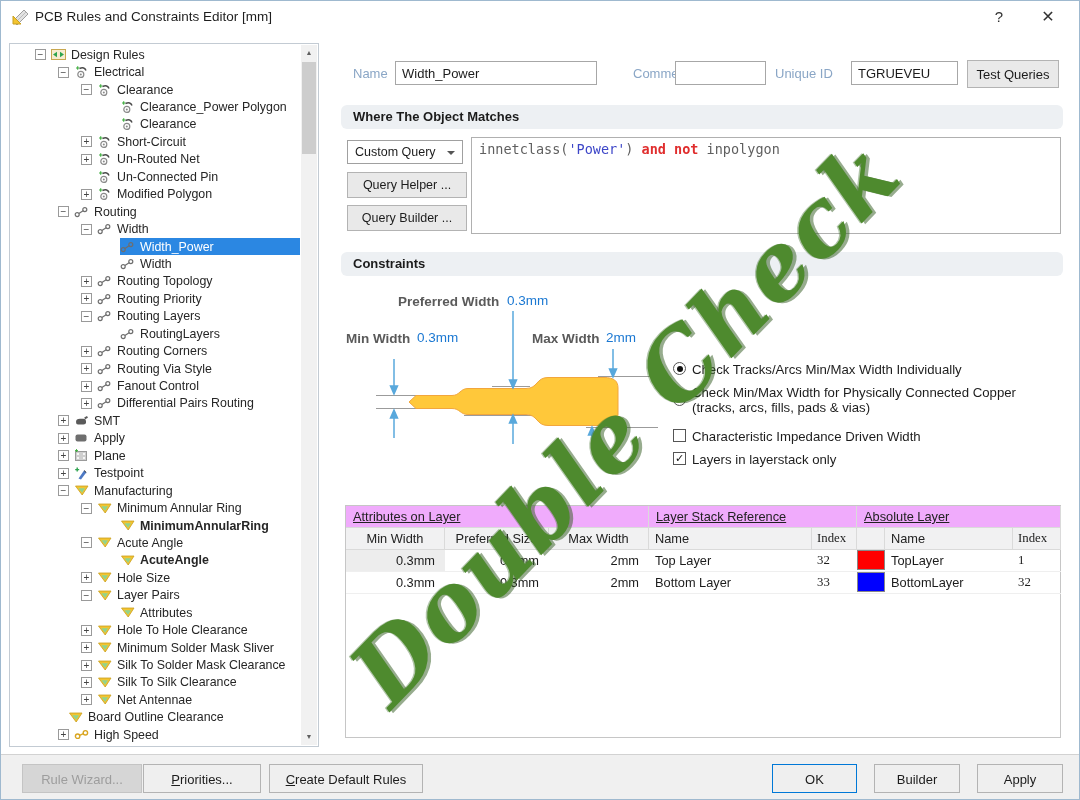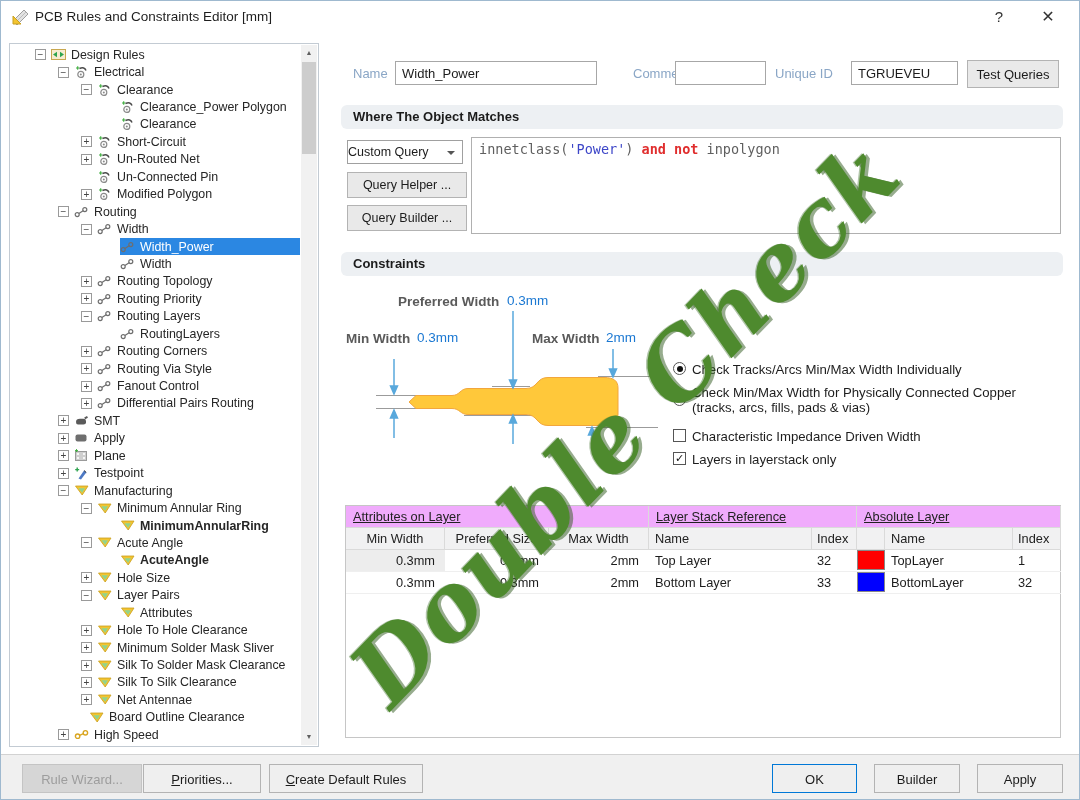--- a/index.html
+++ b/index.html
@@ -34,21 +34,21 @@
   .lbl-blue{position:absolute;font-size:13px;color:#8aa6c6;}
   .tfield{position:absolute;height:24px;border:1px solid #a7a7a7;font-size:13px;padding:2px 6px;
           font-family:"Liberation Sans",sans-serif;color:#1c1c1c;background:#fff;}
   .btn{position:absolute;background:#e9e9e9;border:1px solid #b3b3b3;font-size:13px;color:#1c1c1c;
        text-align:center;font-family:"Liberation Sans",sans-serif;cursor:default;}
   
   .secbar{position:absolute;left:340px;width:722px;height:24px;background:#edf0f3;font-weight:bold;
           font-size:13px;color:#1b1b1b;line-height:24px;padding-left:12px;border-radius:6px;}
   
   .select{position:absolute;left:346px;top:139px;width:116px;height:24px;border:1px solid #a0a0a0;background:#fff;
-          font-size:12.5px;line-height:22px;color:#1c1c1c;}
+          font-size:12.5px;line-height:22px;padding-left:7px;color:#1c1c1c;}
   .chev{position:absolute;right:7px;top:10px;width:0;height:0;border-left:4px solid transparent;
         border-right:4px solid transparent;border-top:4px solid #555;}
   .query-box{position:absolute;left:470px;top:136px;width:590px;height:97px;border:1px solid #b0b0b0;background:#fff;
              font-family:"DejaVu Sans Mono",monospace;font-size:13.5px;padding:3px 7px;white-space:pre;}
   .tk-code{color:#5f5f5f;}
   .tk-str{color:#3d46c8;}
   .tk-kw{color:#e02e2e;font-weight:bold;}
   
   .diagram{position:absolute;left:345px;top:285px;}
   .dlab{font:bold 13.5px "Liberation Sans",sans-serif;fill:#5a5a5a;}
@@ -62,21 +62,21 @@
   
   .rtable{position:absolute;left:344px;top:504px;width:716px;height:233px;border:1px solid #c6c6c6;background:#fff;}
   .tgrid{display:grid;grid-template-columns:99px 104px 100px 163px 45px 28px 128px 48px;}
   .gcell{background:#f0abfc;border-right:1px solid #dadada;border-bottom:1px solid #dadada;
          font-size:12.8px;color:#222;height:22px;line-height:21px;padding-left:7px;text-decoration:underline;}
   .hcell{background:#f1f1f2;border-right:1px solid #dadada;border-bottom:1px solid #dadada;
          font-size:12.8px;color:#222;height:22px;line-height:21px;}
   .dcell{height:22px;line-height:21px;font-size:12.8px;color:#1c1c1c;border-bottom:1px solid #efefef;}
   .c-num{text-align:right;padding-right:10px;}
   .c-name{text-align:left;padding-left:6px;}
-  .c-idx{text-align:left;padding-left:5px;}
+  .c-idx{text-align:left;padding-left:5px;font-family:Liberation Serif, serif;}
   .hc-c{text-align:center;}
   .swatch{width:100%;height:20px;border:1px solid #888;}
   .shade{background:#ededed;}
   
   .footer{position:absolute;left:0;top:753px;right:0;bottom:0;background:#f0f0f0;border-top:1px solid #d2d2d2;}
   .fbtn{position:absolute;top:9px;height:29px;background:#efefef;border:1px solid #b3b3b3;font-size:13px;
         color:#1c1c1c;text-align:center;line-height:27px;font-family:"Liberation Sans",sans-serif;}
   .fbtn.disabled{background:#d6d6d6;border-color:#c4c4c4;color:#9d9d9d;}
   .fbtn.default{border:1px solid #0078d7;}
   .accel{text-decoration:underline;}
@@ -588,21 +588,21 @@
           <span class="hl">
             <span class="ticon">
               <svg width="15" height="13" viewBox="0 0 15 13">
                 <path d="M1.5 2 L14 2 L8.2 11 Z" fill="#f3c430" stroke="#c9a020" stroke-width="0.8"></path>
                 <path d="M4.3 4.3 L11 4.3 L8.1 8.8 Z" fill="#8fd48f"></path>
               </svg>
             </span>
             <span class="tlabel">Net Antennae</span>
           </span>
         </div>
-        <div class="trow" style="padding-left: 62px;">
+        <div class="trow" style="padding-left: 41px;">
           <span class="exp hidden"></span>
           <span class="hl">
             <span class="ticon">
               <svg width="15" height="13" viewBox="0 0 15 13">
                 <path d="M1.5 2 L14 2 L8.2 11 Z" fill="#f3c430" stroke="#c9a020" stroke-width="0.8"></path>
                 <path d="M4.3 4.3 L11 4.3 L8.1 8.8 Z" fill="#8fd48f"></path>
               </svg>
             </span>
             <span class="tlabel">Board Outline Clearance</span>
           </span>

